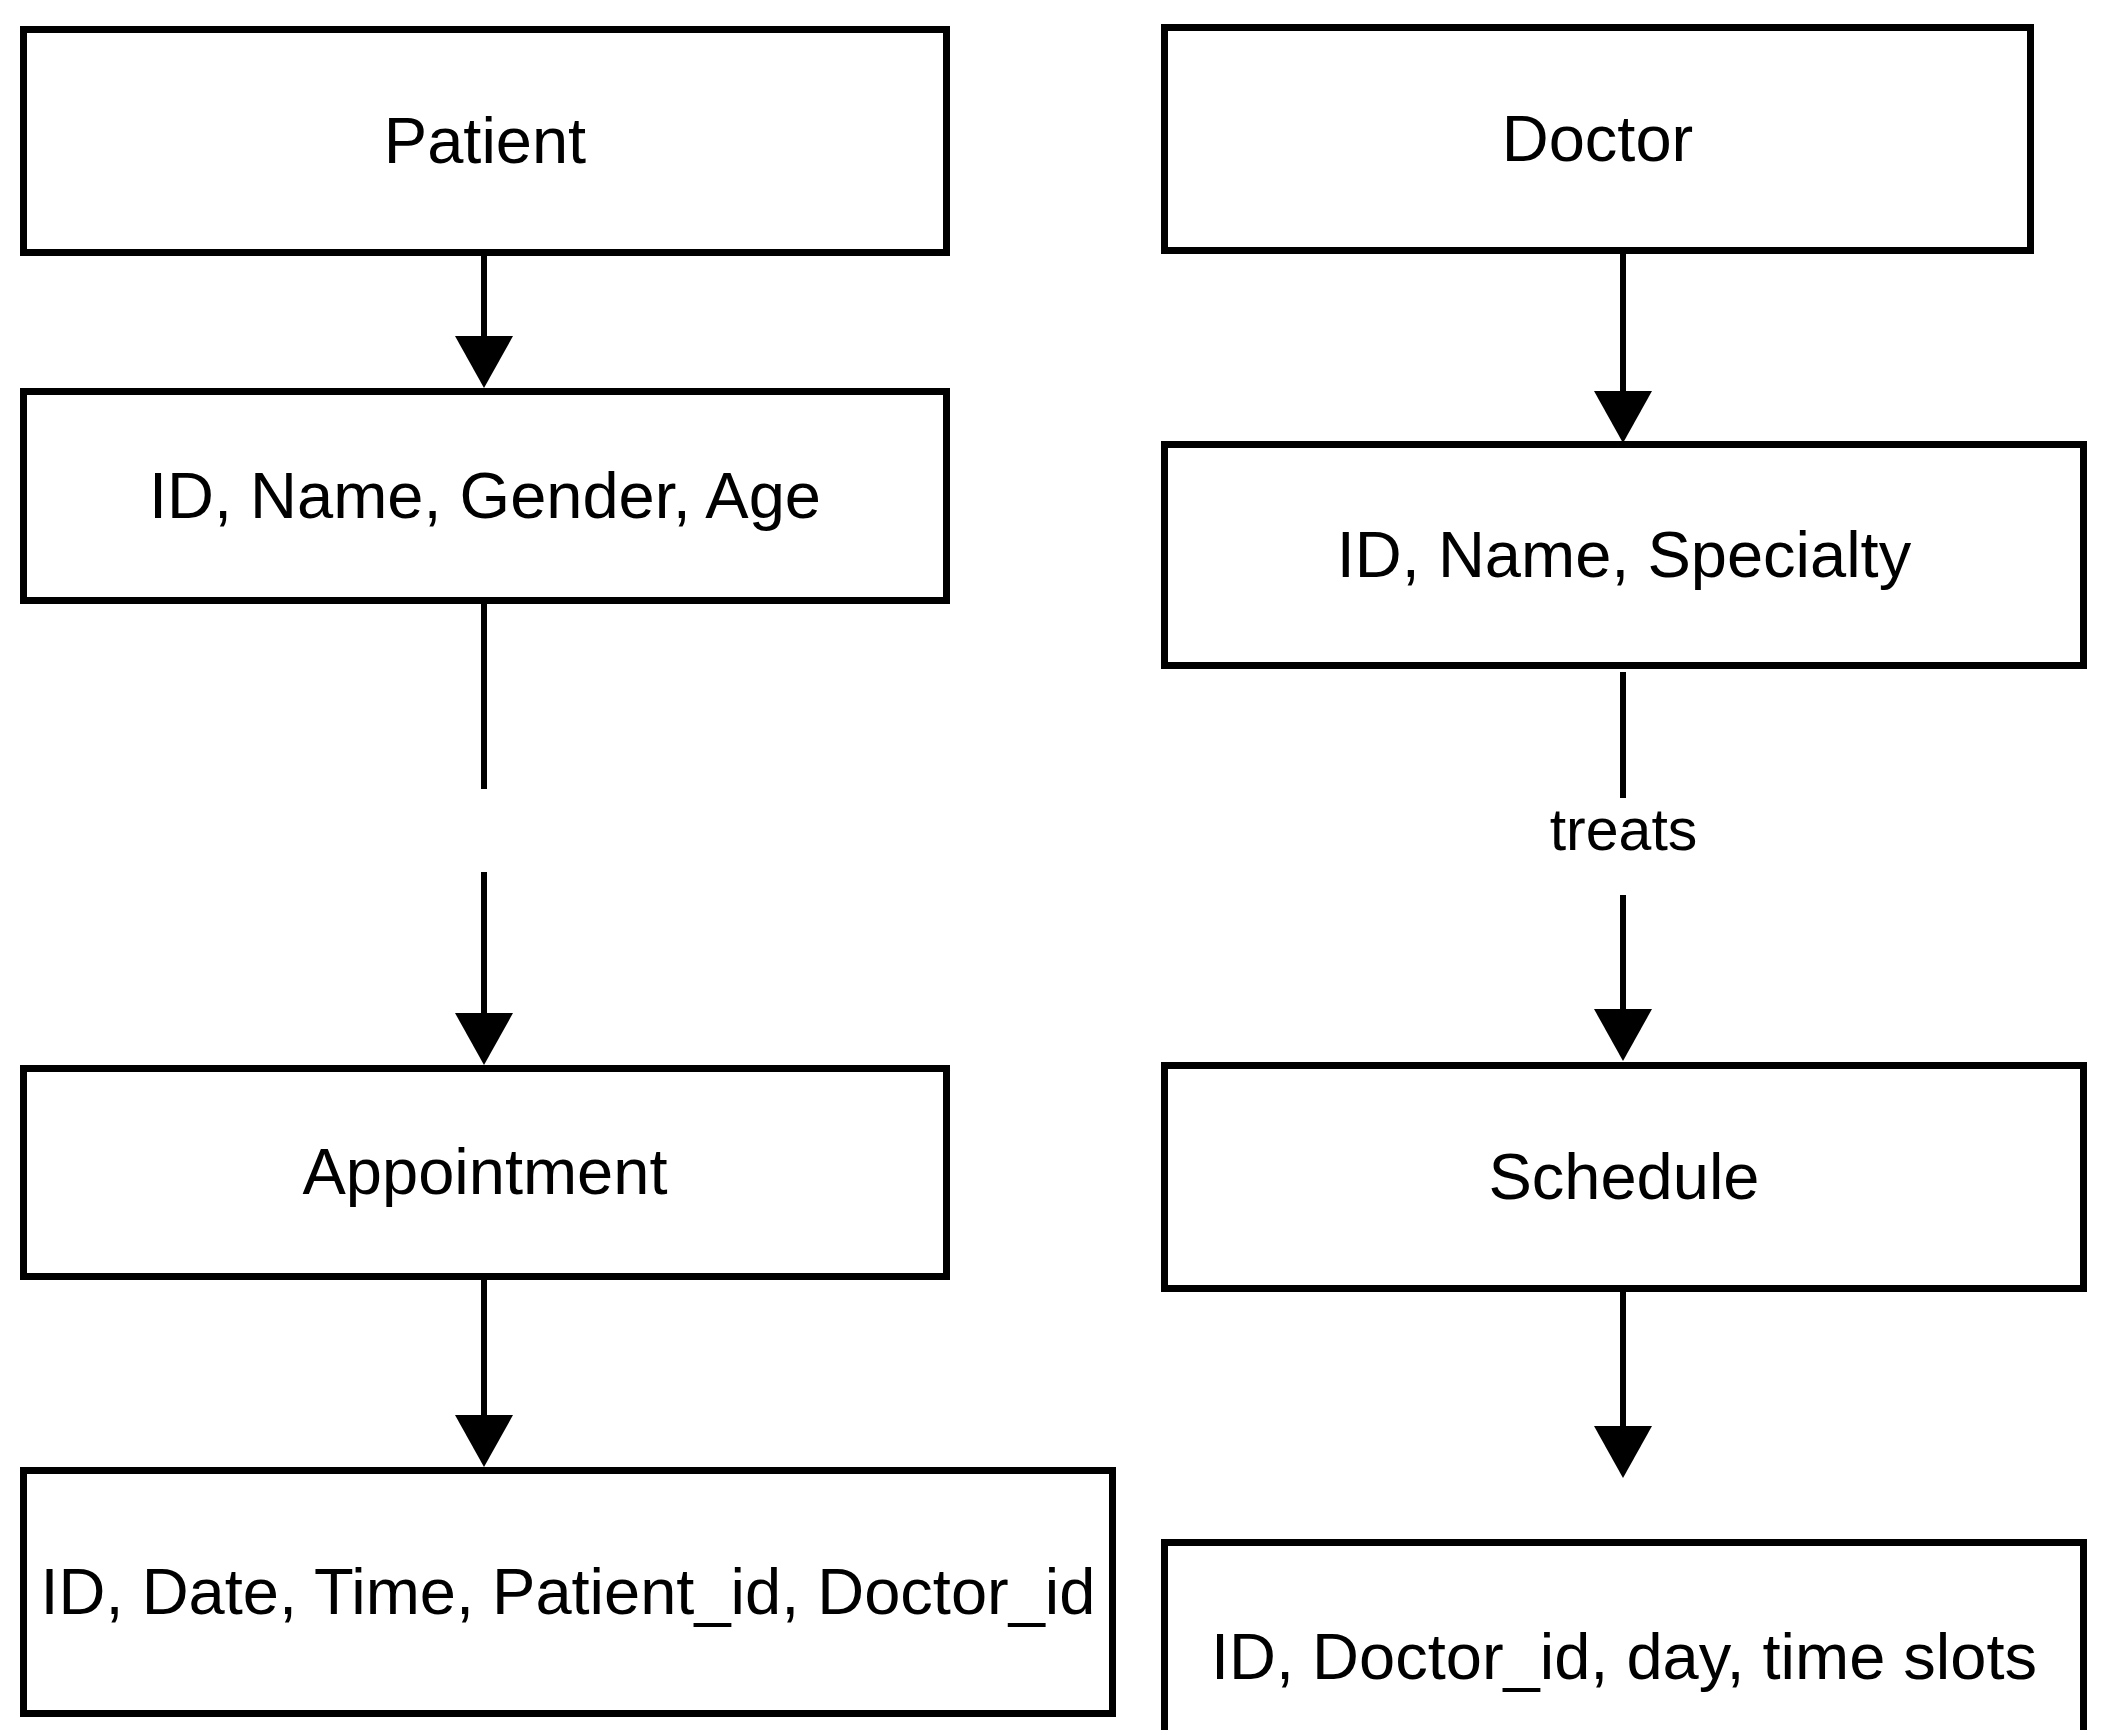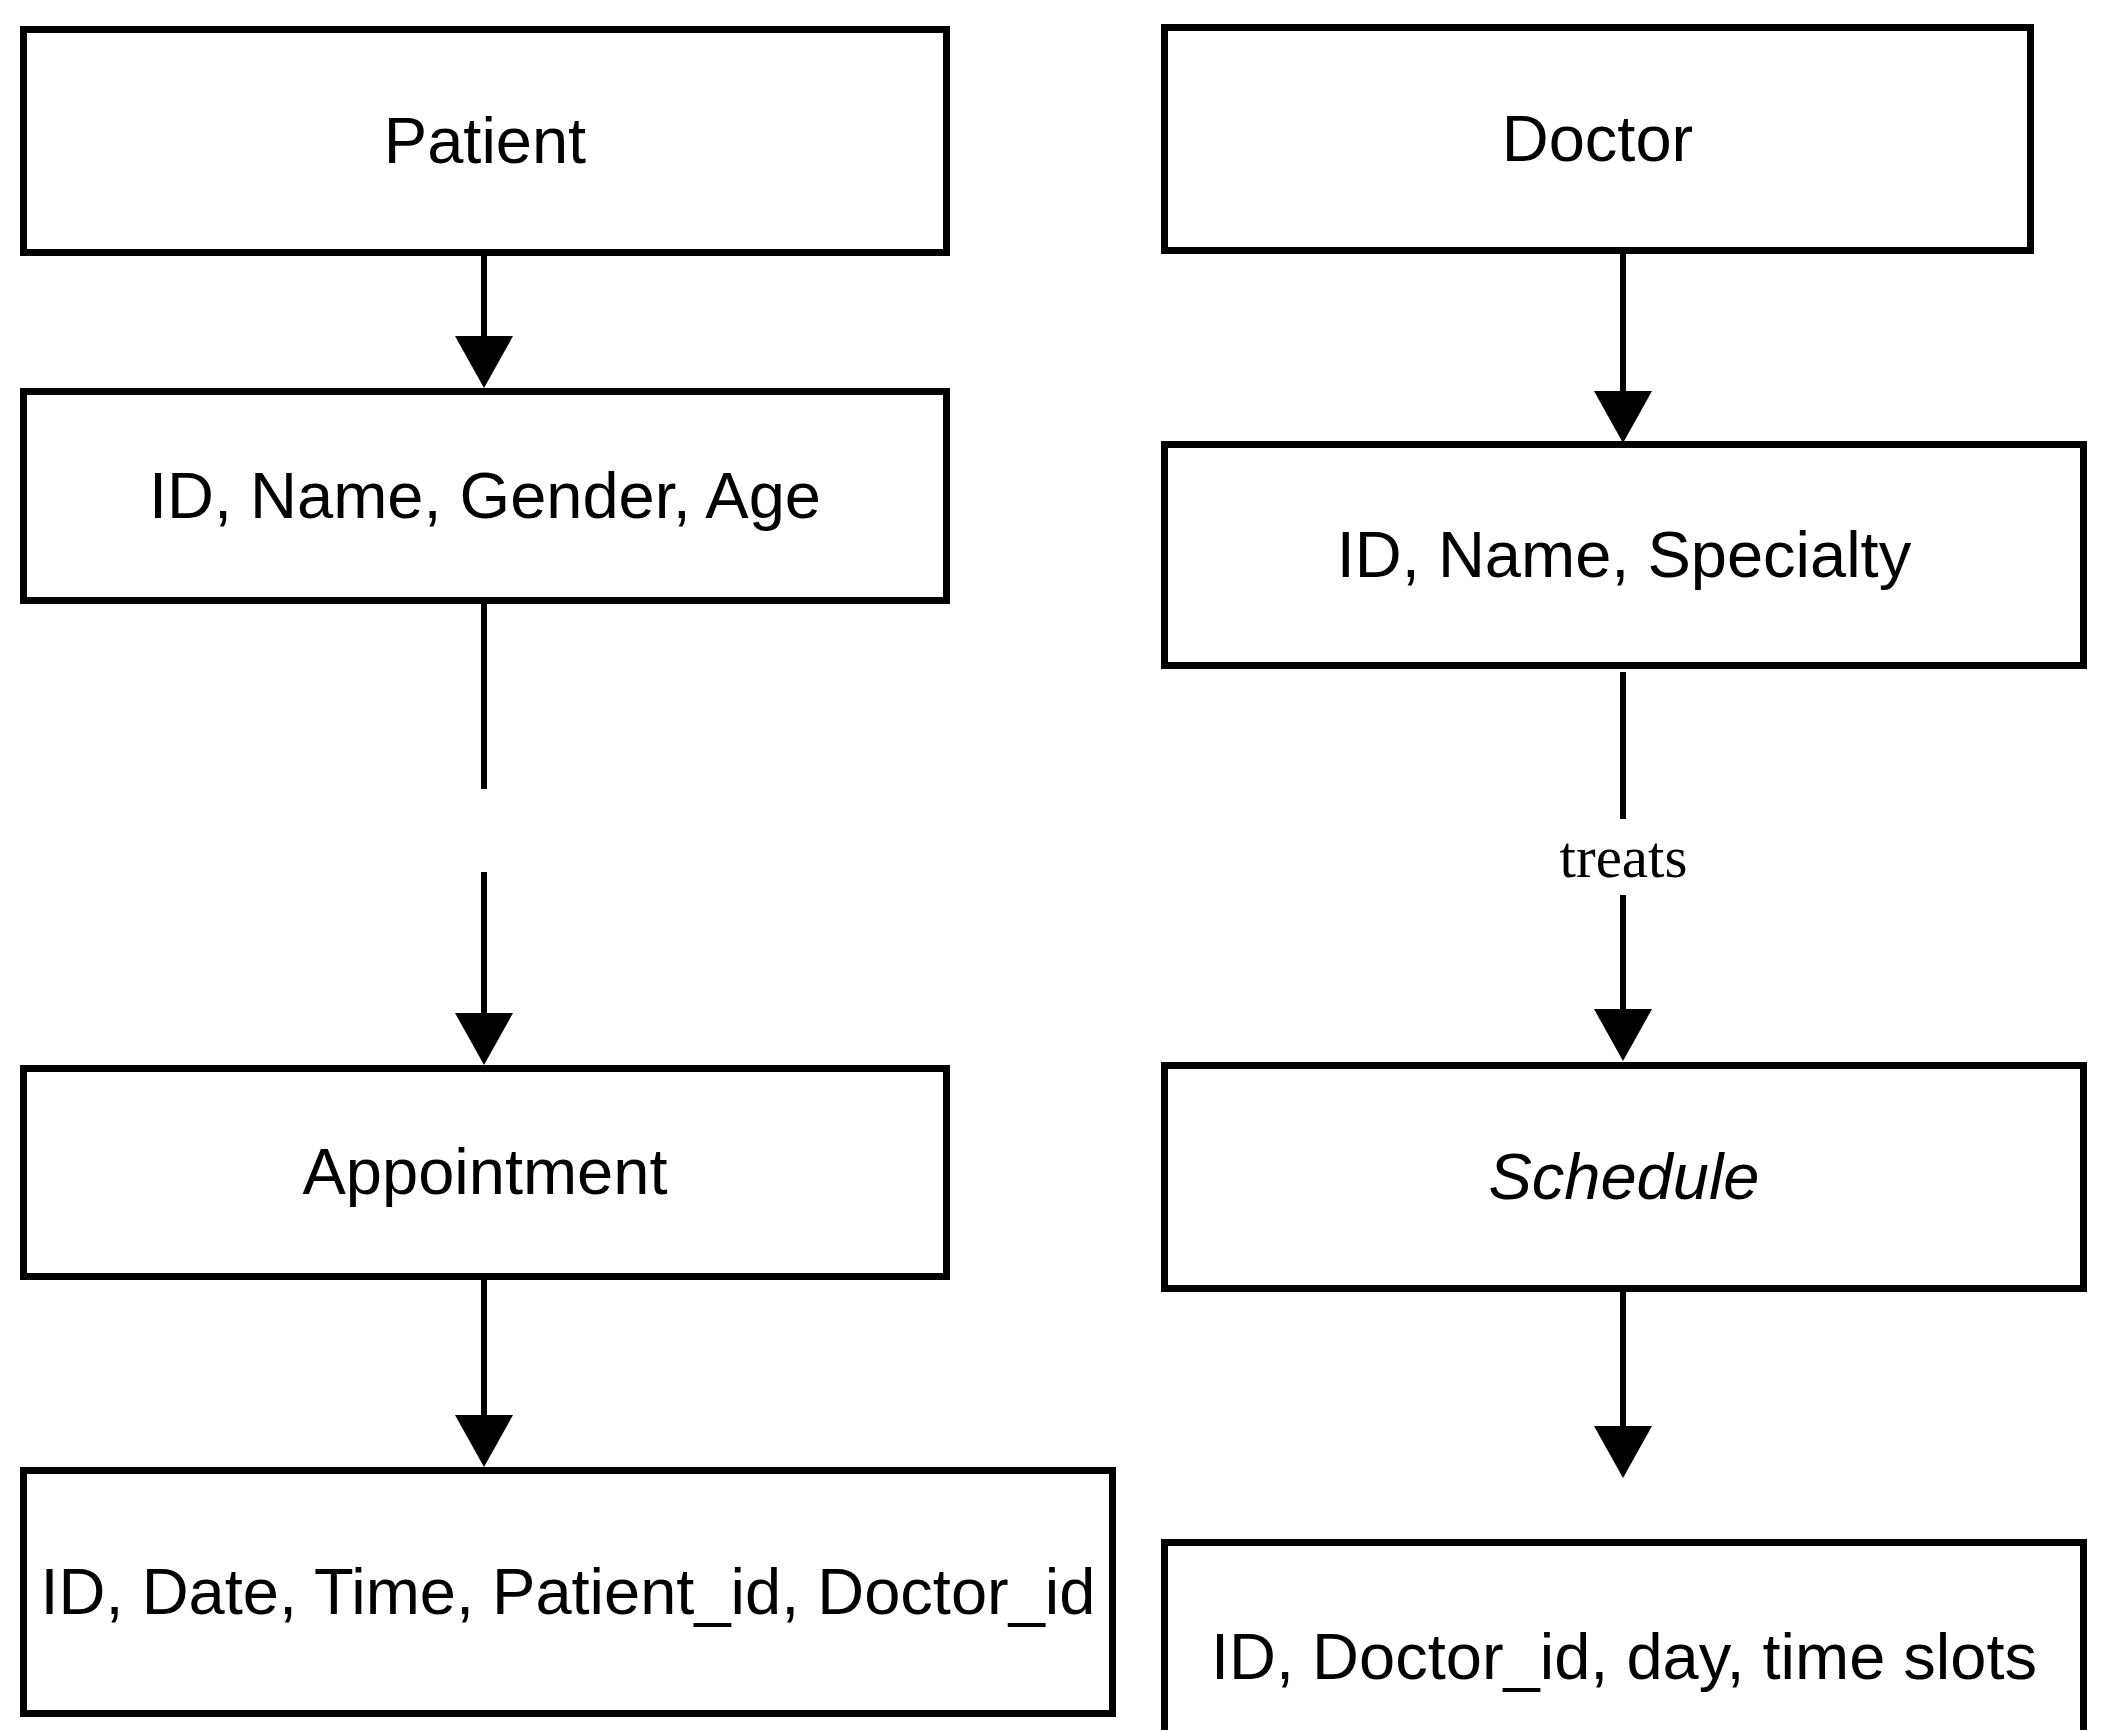--- a/index.html
+++ b/index.html
@@ -95,25 +95,25 @@
   </div>
 
   <div class="vline" style="left:1620px; top:254px; height:139px;"></div>
   <div class="ahead" style="left:1594px; top:391px;"></div>
 
   <div class="node" style="left:1161px; top:441px; width:926px; height:228px;">
     <span>ID, Name, Specialty</span>
   </div>
 
   <div class="vline" style="left:1620px; top:672px; height:147px;"></div>
-  <div class="edge-label" style="left:1348px; top:825px;font-family:Liberation Serif, serif;">treats</div>
+  <div class="edge-label" style="left:1348px; top:798px;">treats</div>
   <div class="vline" style="left:1620px; top:895px; height:116px;"></div>
   <div class="ahead" style="left:1594px; top:1009px;"></div>
 
-  <div class="node" style="left:1161px; top:1062px; width:926px; height:230px;font-style:italic;">
+  <div class="node" style="left:1161px; top:1062px; width:926px; height:230px;">
     <span>Schedule</span>
   </div>
 
   <div class="vline" style="left:1620px; top:1291px; height:137px;"></div>
   <div class="ahead" style="left:1594px; top:1426px;"></div>
 
   <div class="node" style="left:1161px; top:1539px; width:926px; height:237px;">
     <span>ID, Doctor_id, day, time slots</span>
   </div>
 

